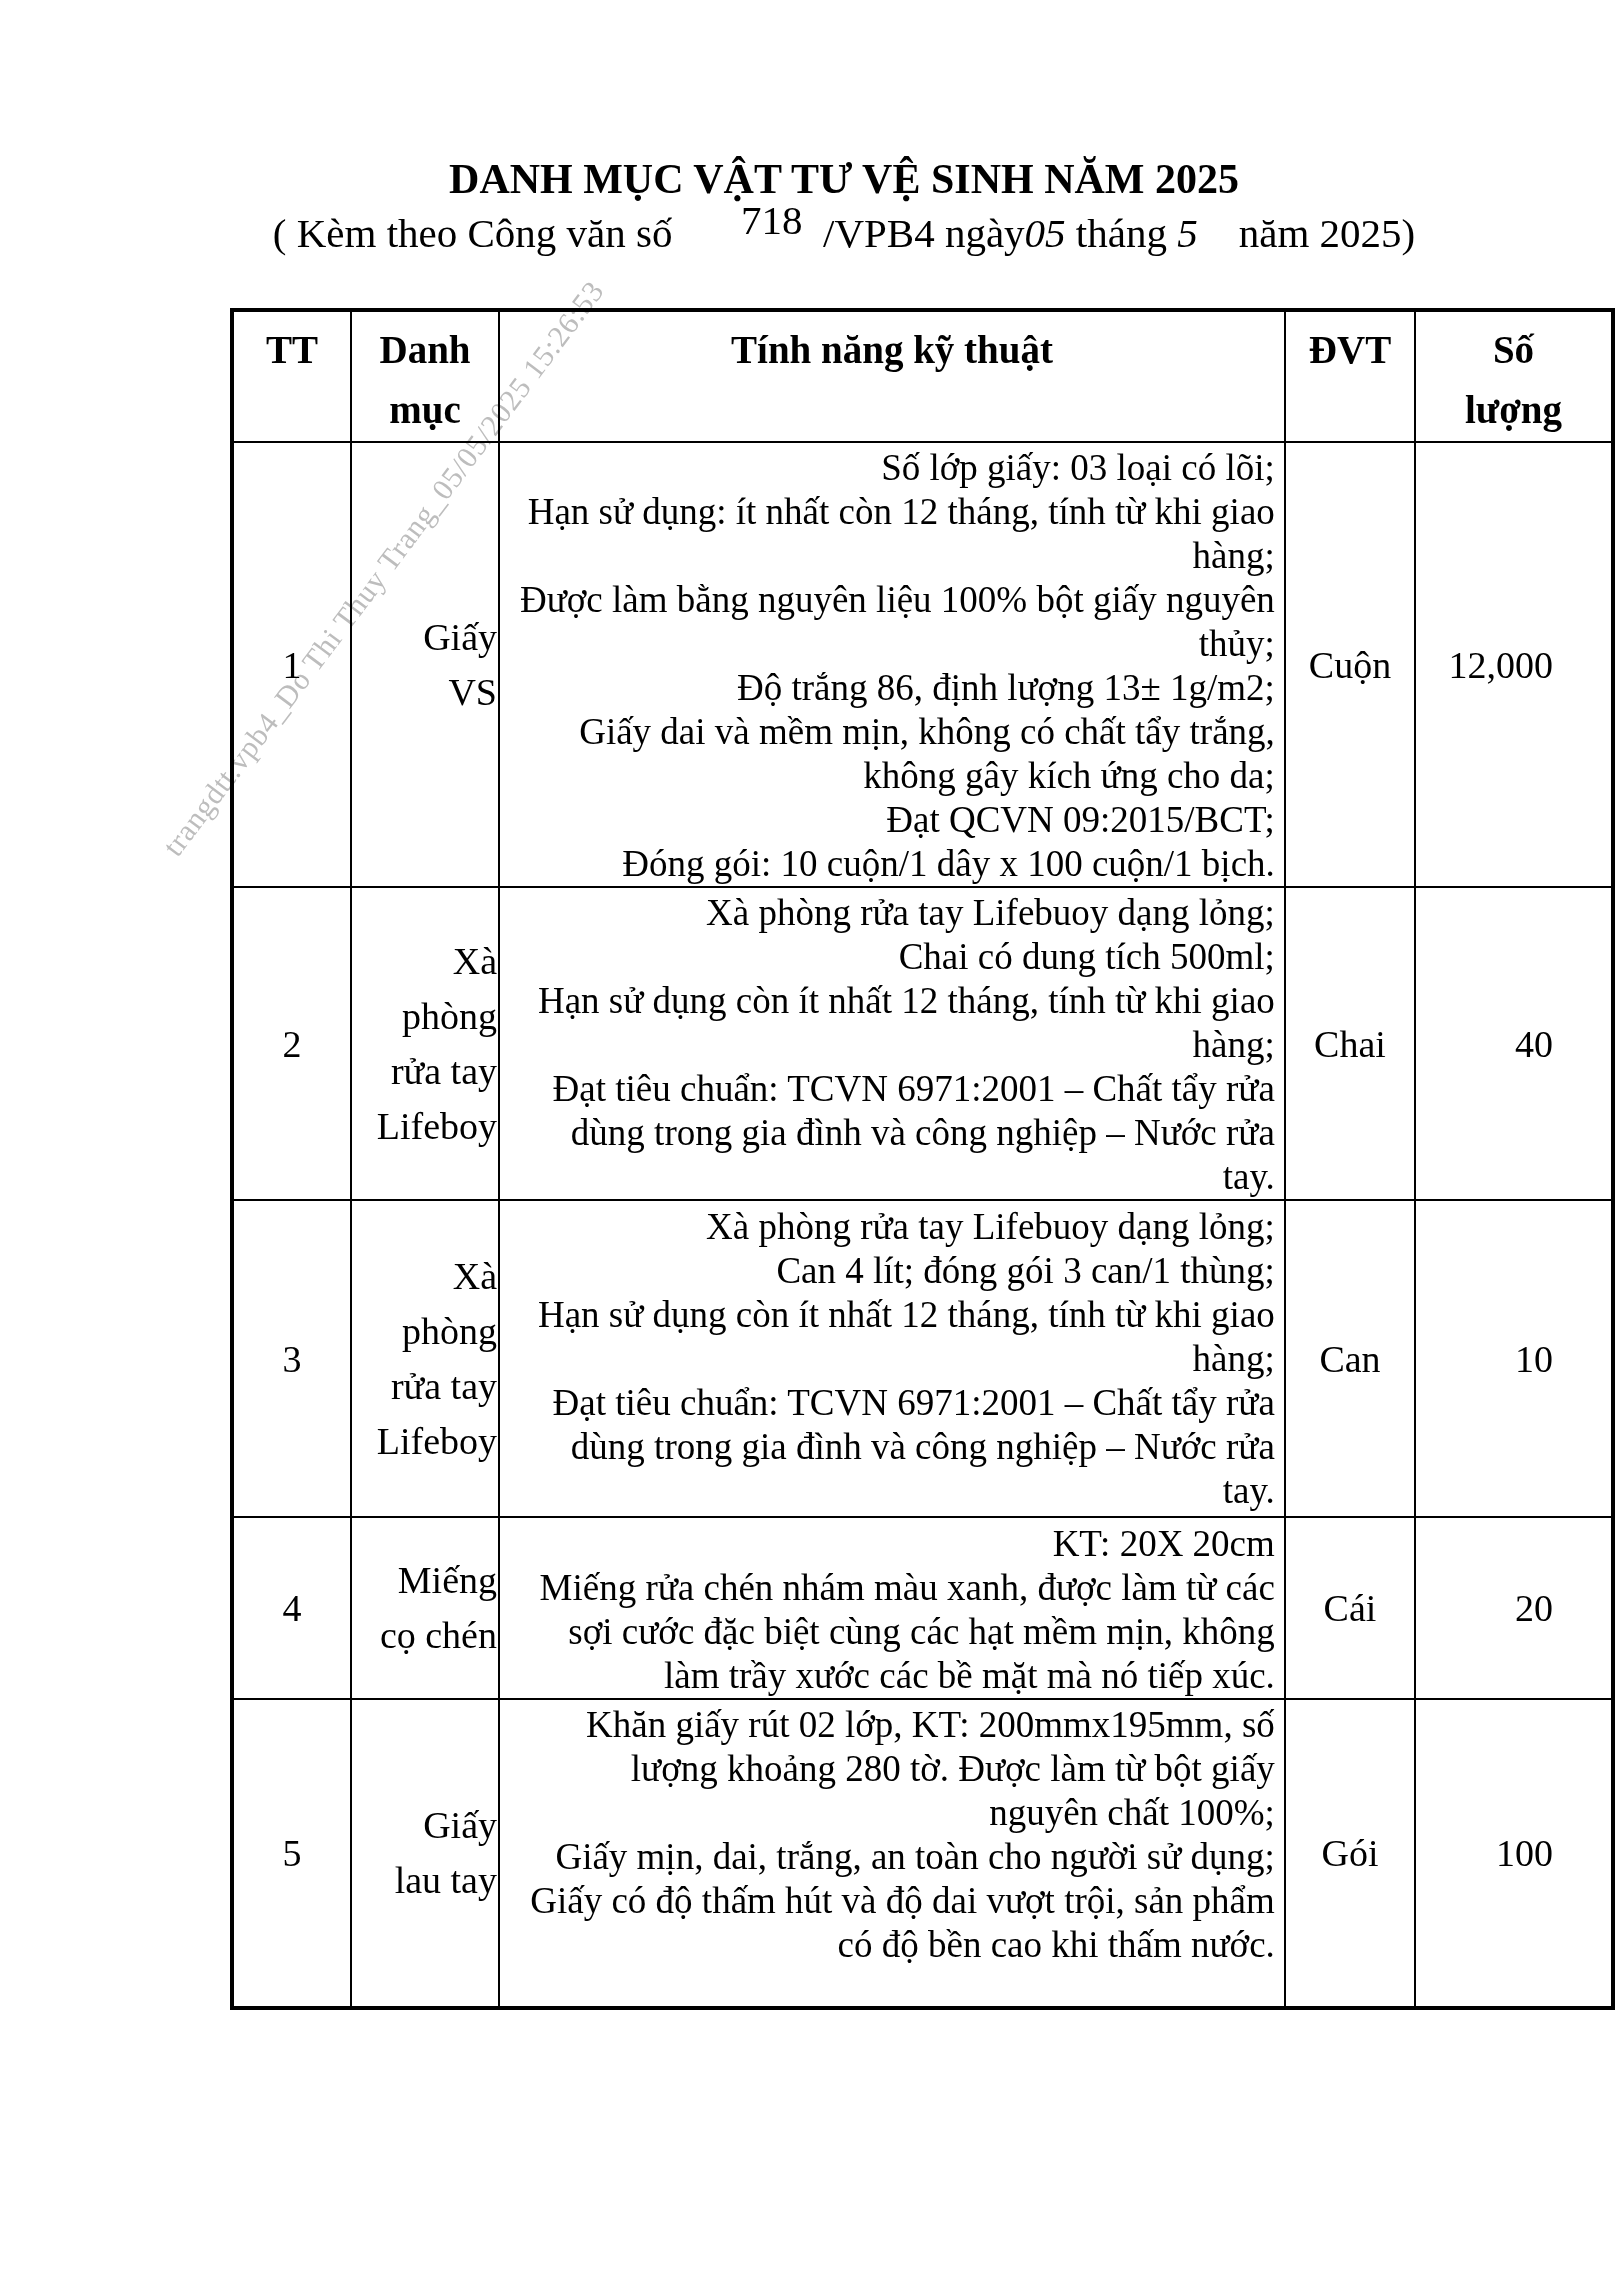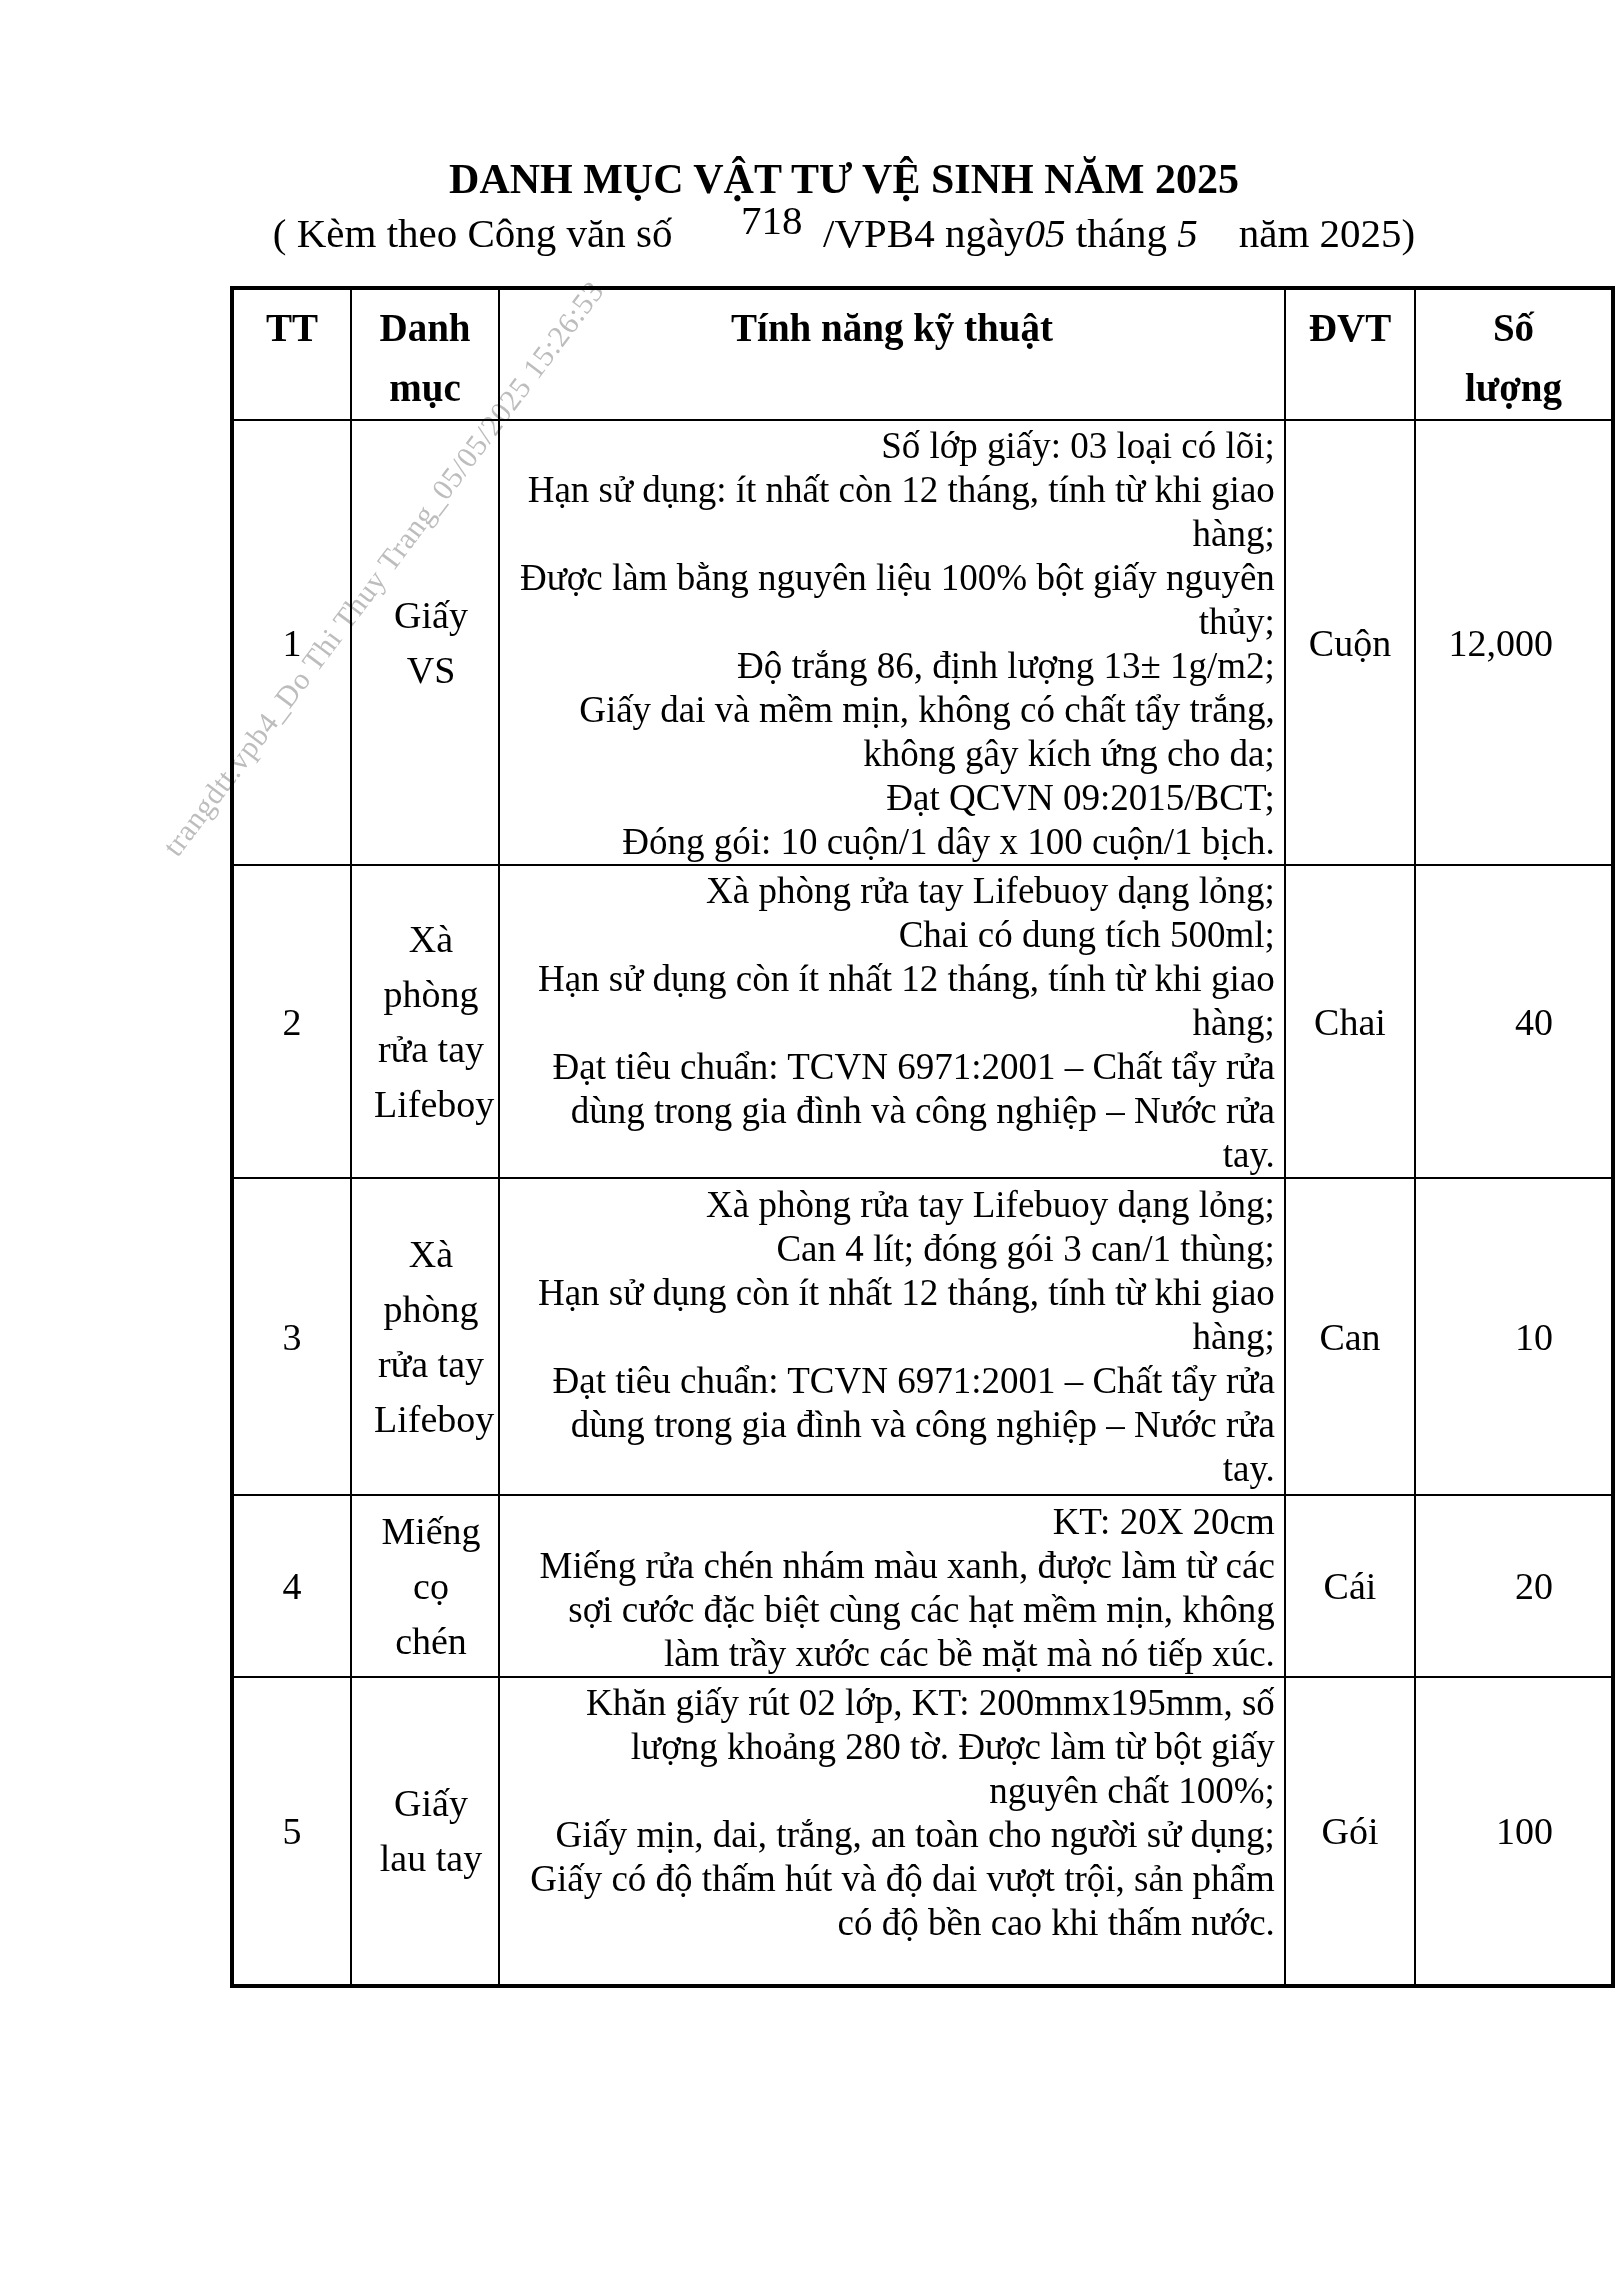--- a/index.html
+++ b/index.html
@@ -51,21 +51,21 @@
     color:#bdbdbd;
     white-space:nowrap;
     transform:rotate(-53deg);
     transform-origin:0 100%;
     letter-spacing:0.7px;
   }
   
   table.doc{
     position:absolute;
     left:230px;
-    top:286px;
+    top:308px;
     width:1382px;
     border-collapse:collapse;
     table-layout:fixed;
     z-index:2;
     background:transparent;
   }
   table.doc,table.doc th,table.doc td{
     border:2.6px solid #000;
   }
   table.doc{border:4.6px solid #000;}
@@ -90,23 +90,23 @@
     background:transparent;
   }
   td{background:transparent;}
   td.tt{
     text-align:center;
     vertical-align:middle;
     font-size:38px;
   }
   td.cat{
     vertical-align:middle;
-    text-align:center;
+    text-align:right;
     padding-left:22px;
-    padding-right:10px;
+    padding-right:1px;
     font-size:38px;
     line-height:55px;
   }
   td.spec{
     vertical-align:top;
     text-align:right;
     padding:3.3px 9.2px 0 19.6px;
     font-size:37px;
     line-height:44px;
   }

